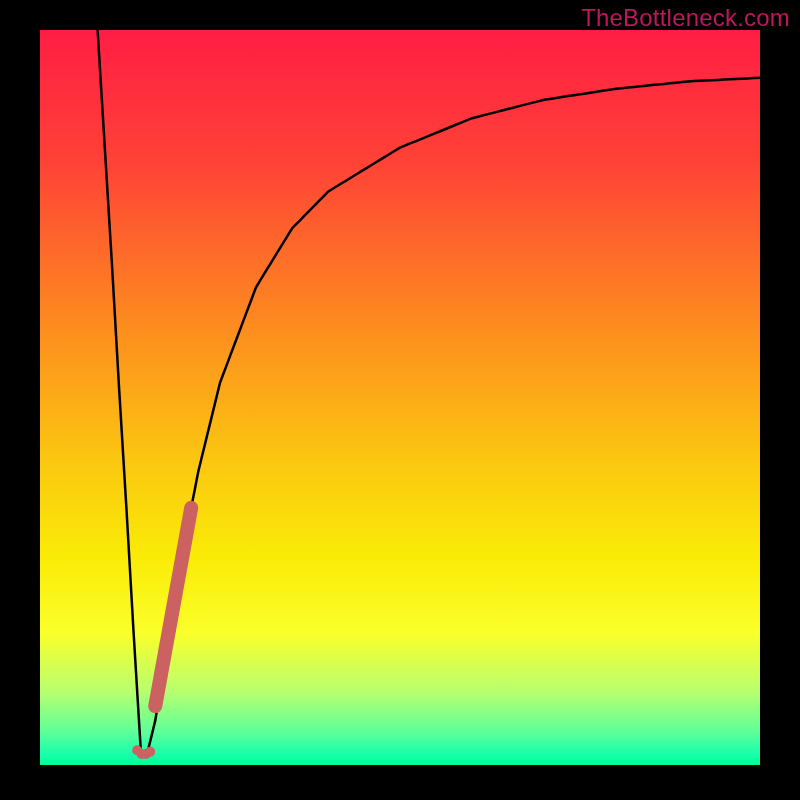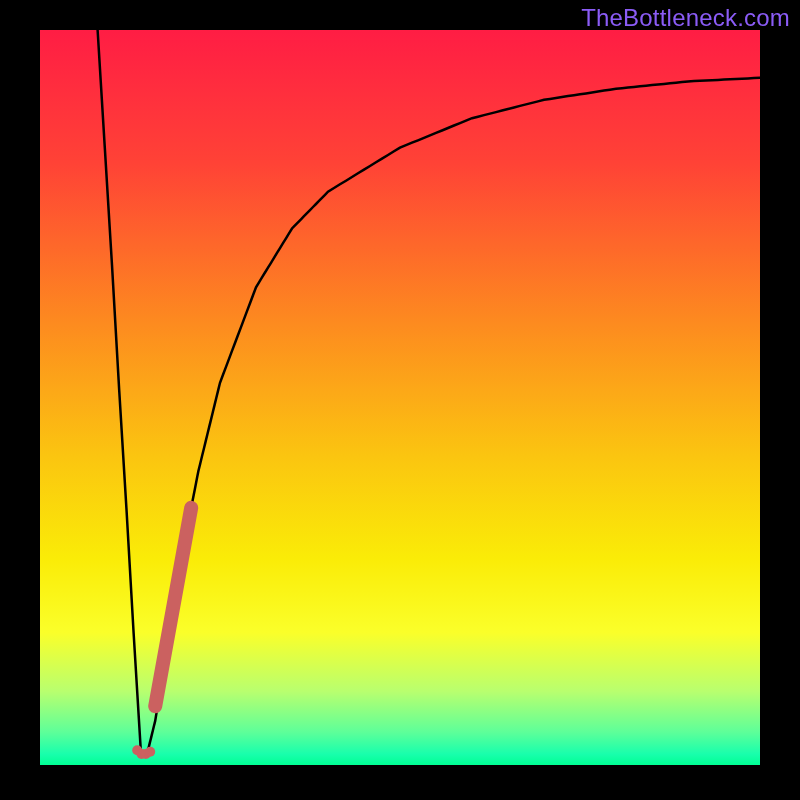--- a/index.html
+++ b/index.html
@@ -17,21 +17,21 @@
     display: block;
     width: 800px;
     height: 800px;
   }
   .watermark {
     position: absolute;
     top: 4px;
     right: 10px;
     font-size: 24px;
     font-weight: 400;
-    color: #8b5cf6;
+    color: #be185d;
     letter-spacing: 0.2px;
     user-select: none;
   }
 </style>
 </head>
 <body>
 
 <div class="chart-wrap">
   <div class="watermark">TheBottleneck.com</div>
 

